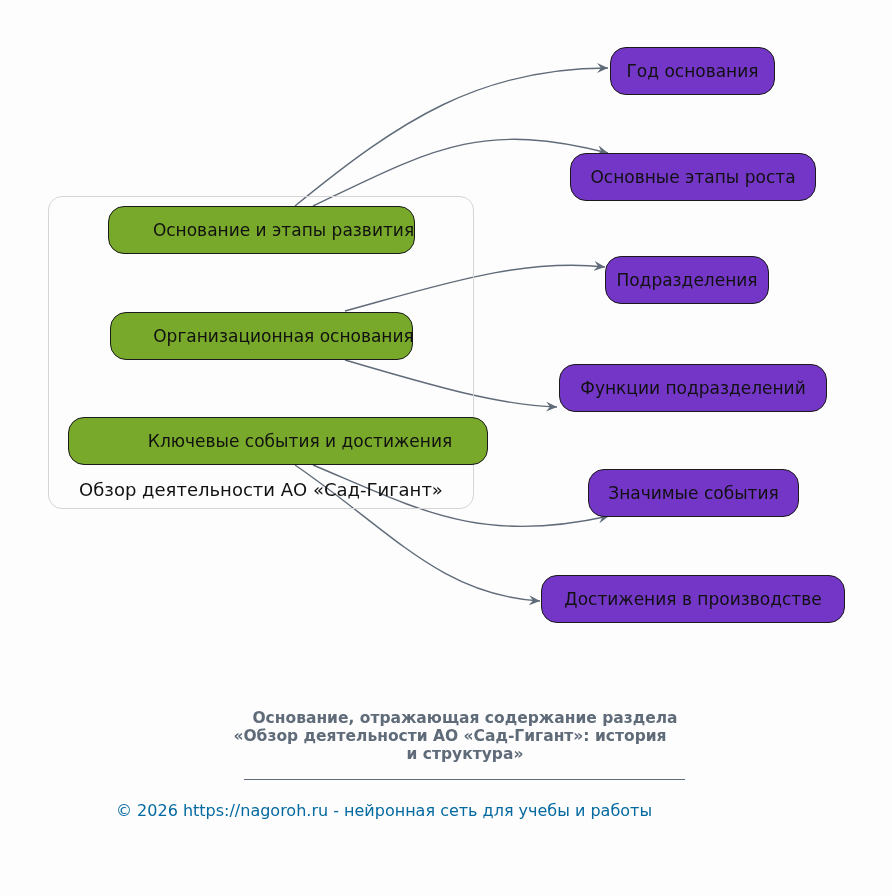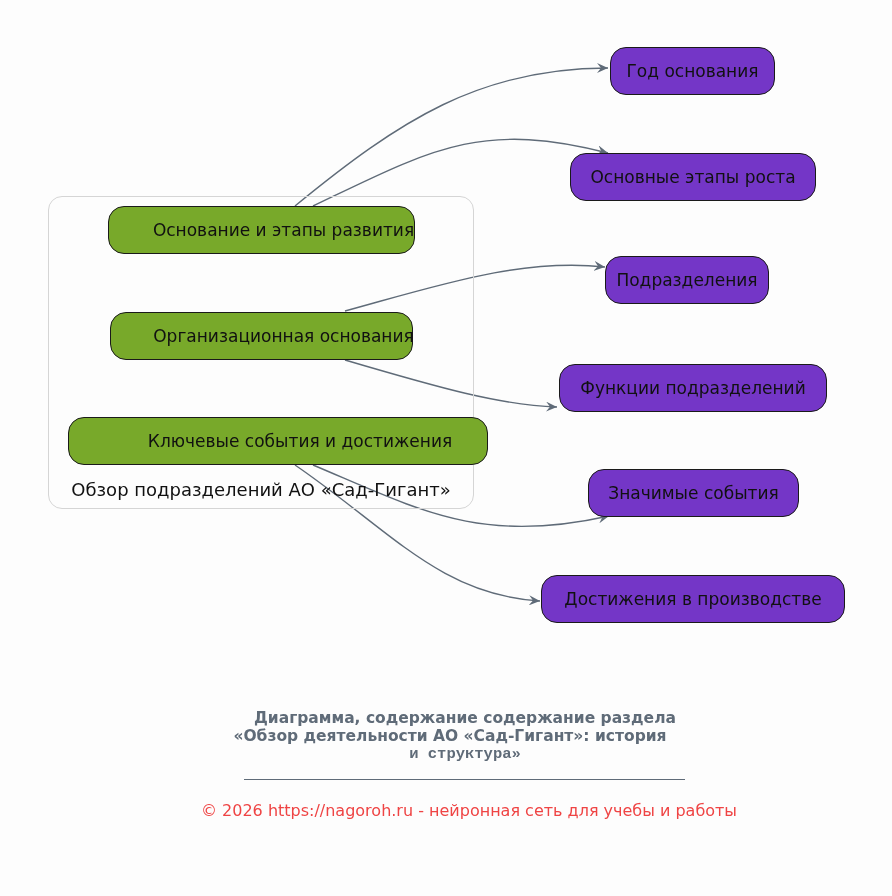--- a/index.html
+++ b/index.html
@@ -11,50 +11,50 @@
   .cluster-label { position:absolute; left:48px; top:479px; width:426px; text-align:center;
                    font-size:18px; color:#111; }
   .node { position:absolute; box-sizing:border-box; border:1.3px solid #1a1a1a; border-radius:16px;
           display:flex; align-items:center; justify-content:center; font-size:17px; color:#111;
           white-space:nowrap; height:48px; }
   .green { background:#78a92a;padding-left:44px; }
   .purple { background:#7436c7; }
   .caption { position:absolute; left:150px; width:630px; text-align:center; color:#5f6b78;
              font-weight:bold; font-size:15.5px; line-height:18px; }
   .rule { position:absolute; left:244px; top:779px; width:441px; height:0; border-top:1px solid #5f6b78; }
-  .footer { position:absolute; left:104px; width:730px; top:801px; text-align:center; color:#ef4444; font-size:16px; }
+  .footer { position:absolute; left:116px; width:730px; top:801px; color:#0369a1; font-size:16px; }
 </style>
 </head>
 <body>
 
 <svg id="edges">
   <defs>
     <marker id="arrow" markerWidth="12" markerHeight="10" refX="11" refY="5" orient="auto" markerUnits="userSpaceOnUse">
       <path d="M0,0 L11,5 L0,10 L4,5 Z" fill="#5f6b78"></path>
     </marker>
   </defs>
   <path d="M295,206 C400,120 480,68 608,68" stroke="#5f6b78" stroke-width="1.4" fill="none" marker-end="url(#arrow)"></path>
   <path d="M313,206 C430,150 480,120 608,153" stroke="#5f6b78" stroke-width="1.4" fill="none" marker-end="url(#arrow)"></path>
   <path d="M345,311 C440,285 520,258 605,267" stroke="#5f6b78" stroke-width="1.4" fill="none" marker-end="url(#arrow)"></path>
   <path d="M345,360 C440,388 500,405 557,407" stroke="#5f6b78" stroke-width="1.4" fill="none" marker-end="url(#arrow)"></path>
   <path d="M313,465 C420,510 480,545 609,516" stroke="#5f6b78" stroke-width="1.4" fill="none" marker-end="url(#arrow)"></path>
   <path d="M295,465 C390,530 440,595 540,601" stroke="#5f6b78" stroke-width="1.4" fill="none" marker-end="url(#arrow)"></path>
 </svg>
 
 <div class="cluster"></div>
-<div class="cluster-label">Обзор подразделений АО «Сад-Гигант»</div>
+<div class="cluster-label">Обзор деятельности АО «Сад-Гигант»</div>
 
 <div class="node green" style="left:108px;top:206px;width:307px;">Основание и этапы развития</div>
 <div class="node green" style="left:110px;top:312px;width:303px;">Организационная основания</div>
 <div class="node green" style="left:68px;top:417px;width:420px;">Ключевые события и достижения</div>
 
 <div class="node purple" style="left:610px;top:47px;width:165px;">Год основания</div>
 <div class="node purple" style="left:570px;top:153px;width:246px;">Основные этапы роста</div>
 <div class="node purple" style="left:605px;top:256px;width:164px;">Подразделения</div>
 <div class="node purple" style="left:559px;top:364px;width:268px;">Функции подразделений</div>
 <div class="node purple" style="left:588px;top:469px;width:211px;">Значимые события</div>
 <div class="node purple" style="left:541px;top:575px;width:304px;">Достижения в производстве</div>
 
-<div class="caption" style="top:709px;">Диаграмма, содержание содержание раздела</div>
+<div class="caption" style="top:709px;">Основание, отражающая содержание раздела</div>
 <div class="caption" style="top:727px;left:135px;">«Обзор деятельности АО «Сад-Гигант»: история</div>
-<div class="caption" style="top:745px;font-family:Liberation Mono, monospace;">и структура»</div>
+<div class="caption" style="top:745px;">и структура»</div>
 <div class="rule"></div>
 <div class="footer">© 2026 https://nagoroh.ru - нейронная сеть для учебы и работы</div>
 
 </body></html>

